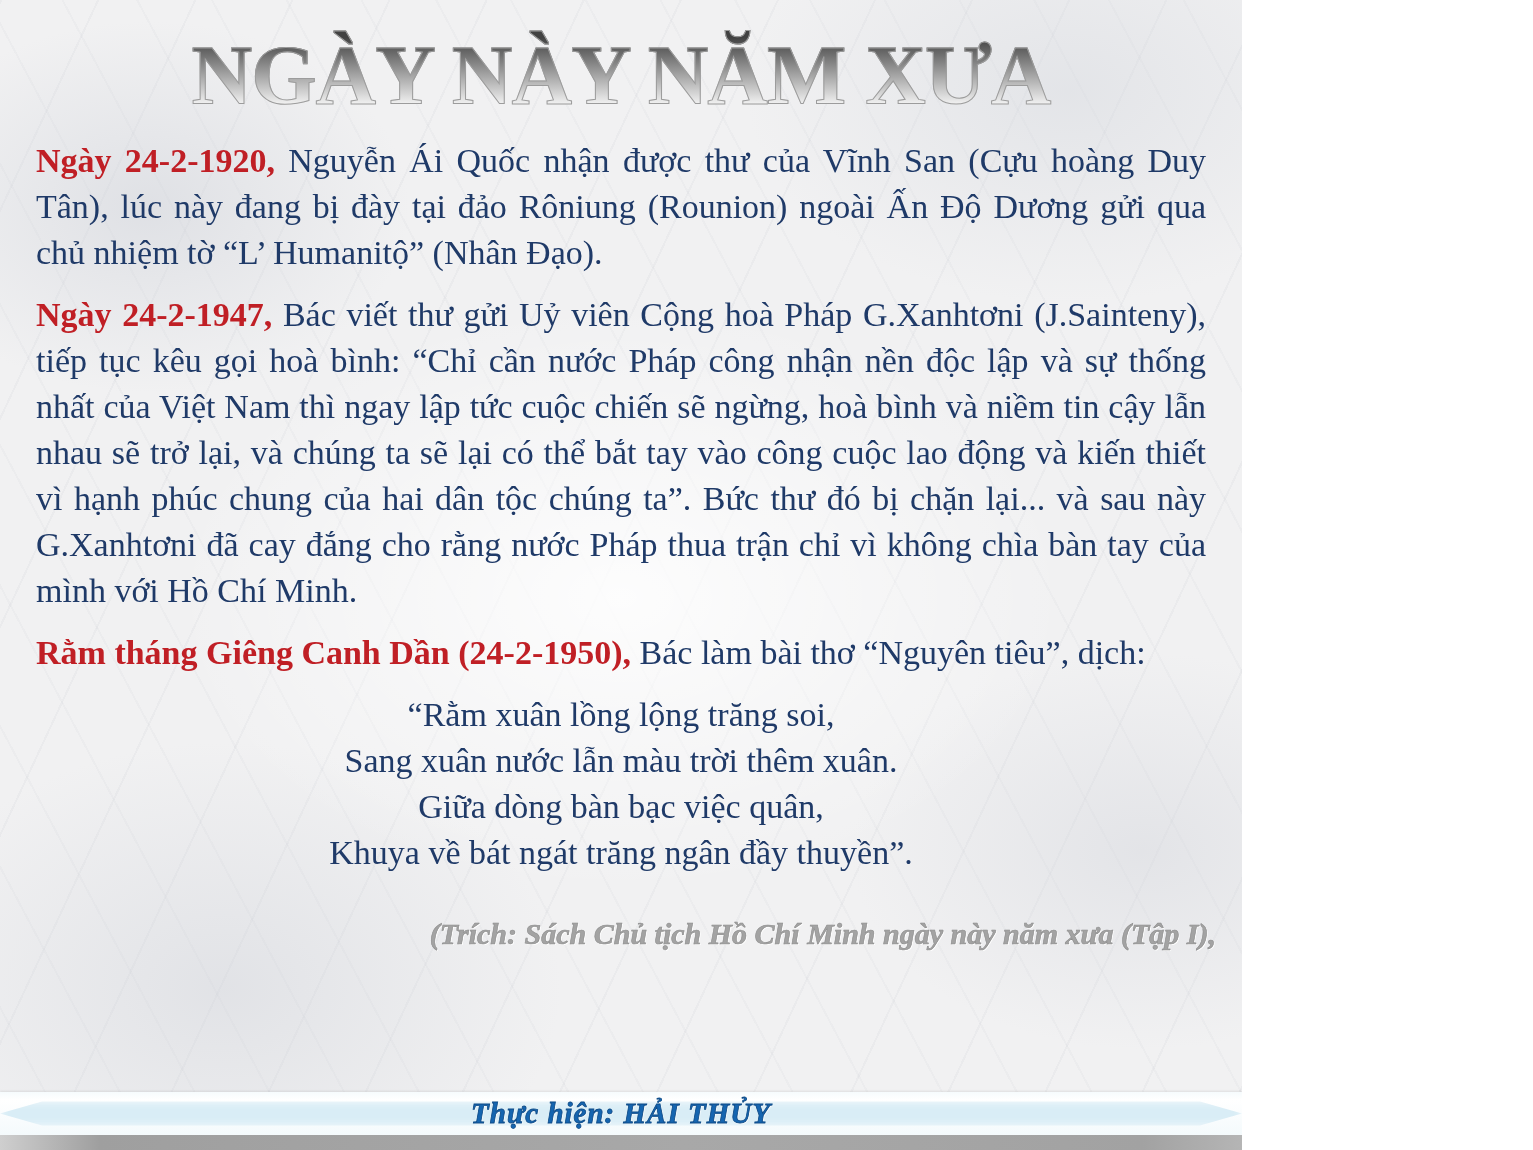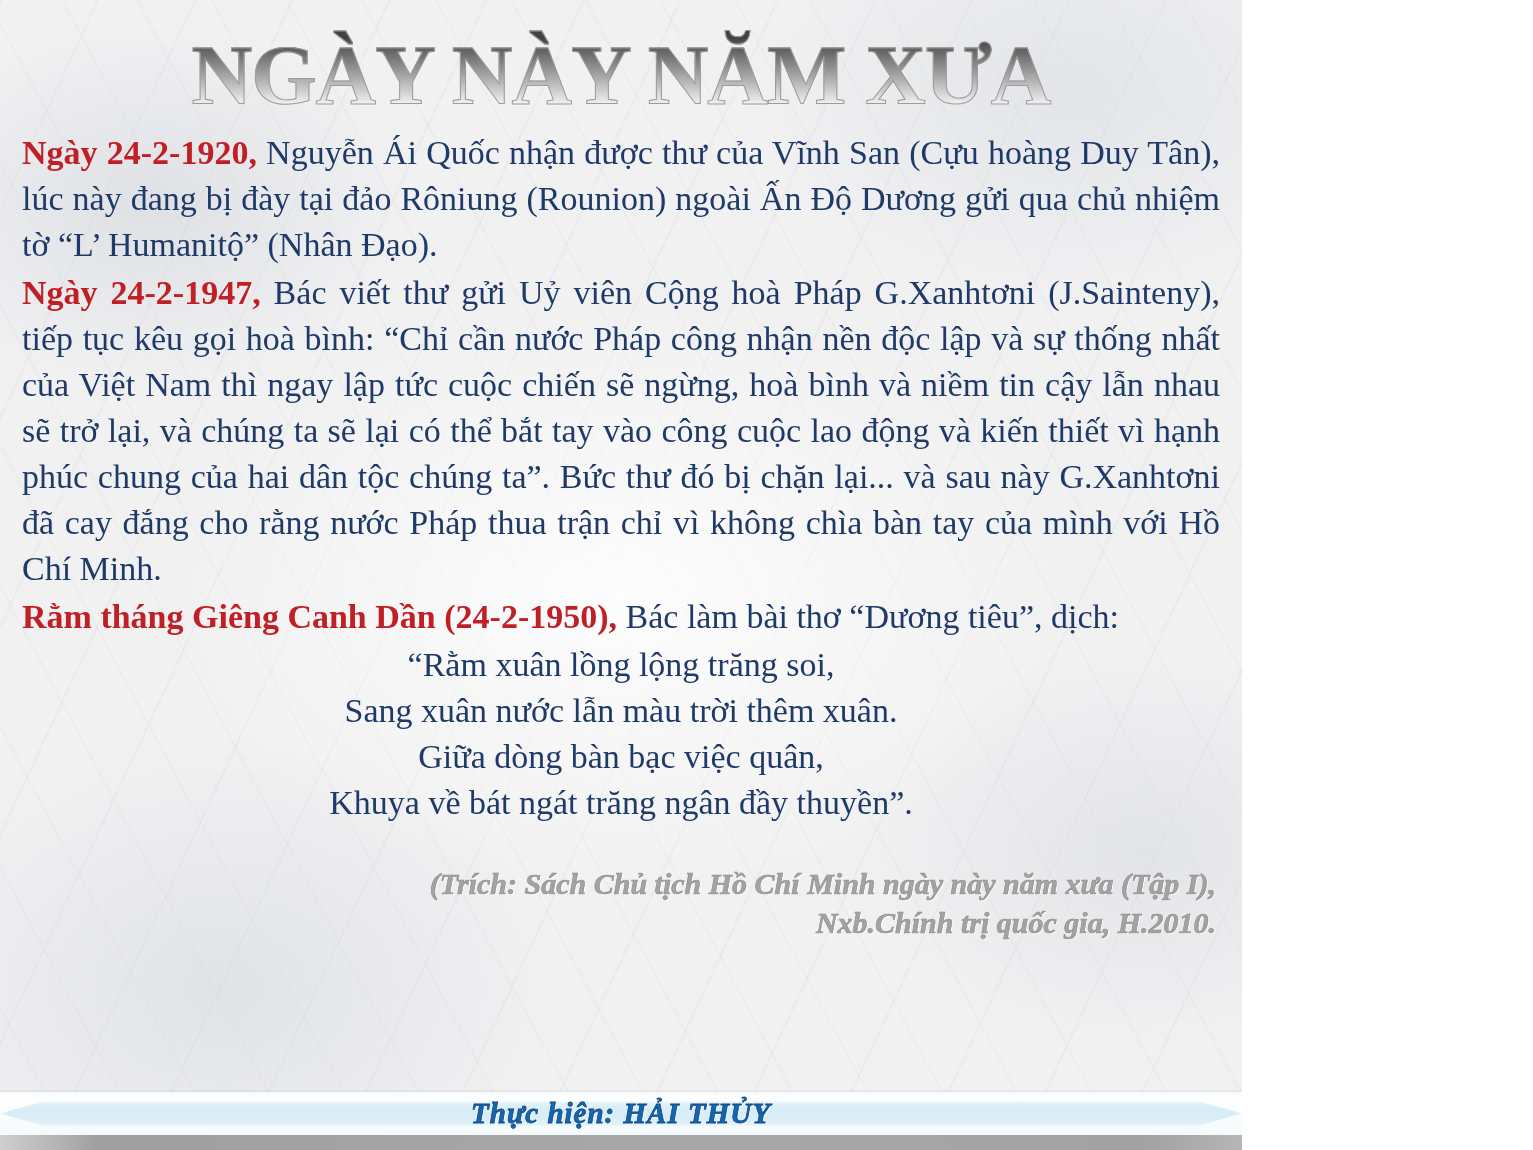--- a/index.html
+++ b/index.html
@@ -39,21 +39,21 @@
   }
 
   
   .content{
     margin:8px 20px 0 20px;
     font-size:34px;
     line-height:46px;
     color:#1f3a68;
     text-align:justify;
   }
-  .content p{margin:2px;}
+  .content p{margin:16px;}
   .date{color:#c01f25;font-weight:700;}
 
   
   .poem{
     margin:0 20px;
     font-size:34px;
     line-height:46px;
     color:#1f3a68;
     text-align:center;
   }
@@ -102,33 +102,32 @@
 </head>
 <body>
 
 <div class="slide">
 
   <h1 class="title">NGÀY NÀY NĂM XƯA</h1>
 
   <div class="content">
     <p><span class="date">Ngày 24-2-1920,</span><span> Nguyễn Ái Quốc nhận được thư của Vĩnh San (Cựu hoàng Duy Tân), lúc này đang bị đày tại đảo Rôniung (Rounion) ngoài Ấn Độ Dương gửi qua chủ nhiệm tờ “L’ Humanitộ” (Nhân Đạo).</span></p>
     <p><span class="date">Ngày 24-2-1947,</span><span> Bác viết thư gửi Uỷ viên Cộng hoà Pháp G.Xanhtơni (J.Sainteny), tiếp tục kêu gọi hoà bình: “Chỉ cần nước Pháp công nhận nền độc lập và sự thống nhất của Việt Nam thì ngay lập tức cuộc chiến sẽ ngừng, hoà bình và niềm tin cậy lẫn nhau sẽ trở lại, và chúng ta sẽ lại có thể bắt tay vào công cuộc lao động và kiến thiết vì hạnh phúc chung của hai dân tộc chúng ta”. Bức thư đó bị chặn lại... và sau này G.Xanhtơni đã cay đắng cho rằng nước Pháp thua trận chỉ vì không chìa bàn tay của mình với Hồ Chí Minh.</span></p>
-    <p><span class="date">Rằm tháng Giêng Canh Dần (24-2-1950),</span><span> Bác làm bài thơ “Dương tiêu”, dịch:</span></p>
+    <p><span class="date">Rằm tháng Giêng Canh Dần (24-2-1950),</span><span> Bác làm bài thơ “Nguyên tiêu”, dịch:</span></p>
   </div>
 
   <div class="poem">
     <div>“Rằm xuân lồng lộng trăng soi,</div>
     <div>Sang xuân nước lẫn màu trời thêm xuân.</div>
     <div>Giữa dòng bàn bạc việc quân,</div>
     <div>Khuya về bát ngát trăng ngân đầy thuyền”.</div>
   </div>
 
   <div class="citation">
     <div>(Trích: Sách Chủ tịch Hồ Chí Minh ngày này năm xưa (Tập I),</div>
-    <div>Nxb.Chính trị quốc gia, H.2010.</div>
   </div>
 
   <div class="footer-bar">
     <div class="footer-stripe"></div>
     <div class="footer-credit">Thực hiện: HẢI THỦY</div>
   </div>
 
   <div class="bottom-strip"></div>
 
 </div>

